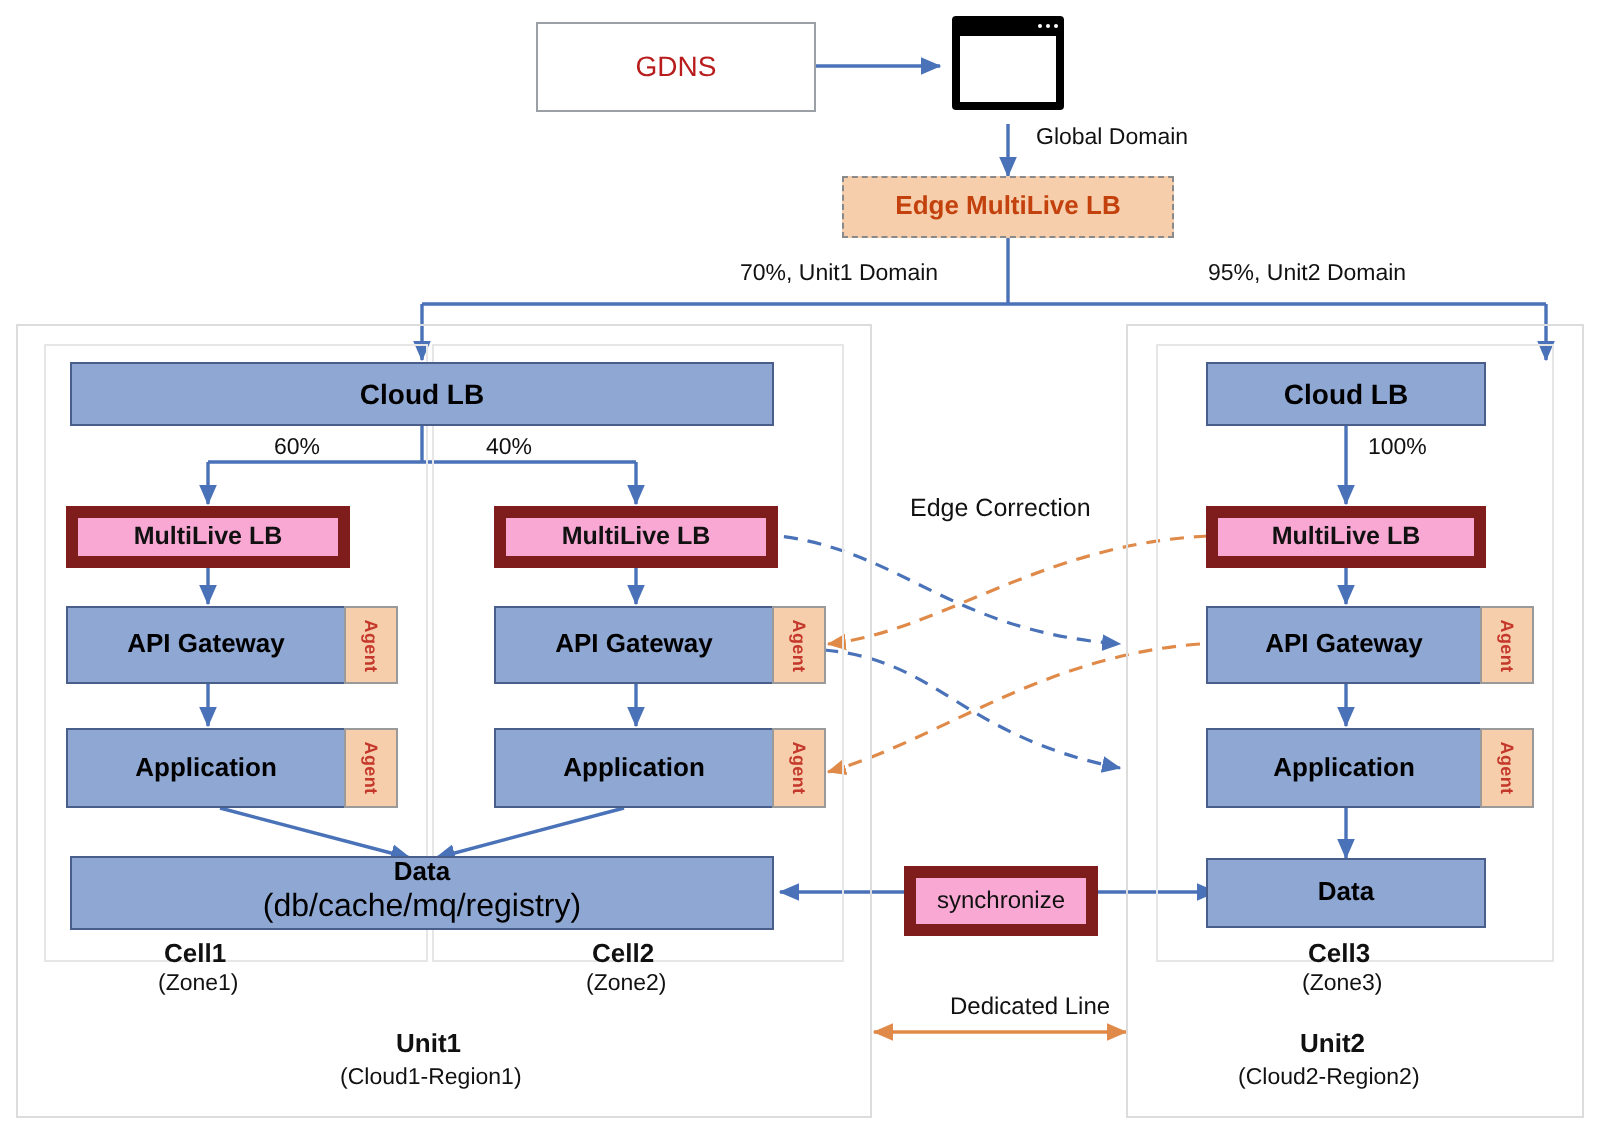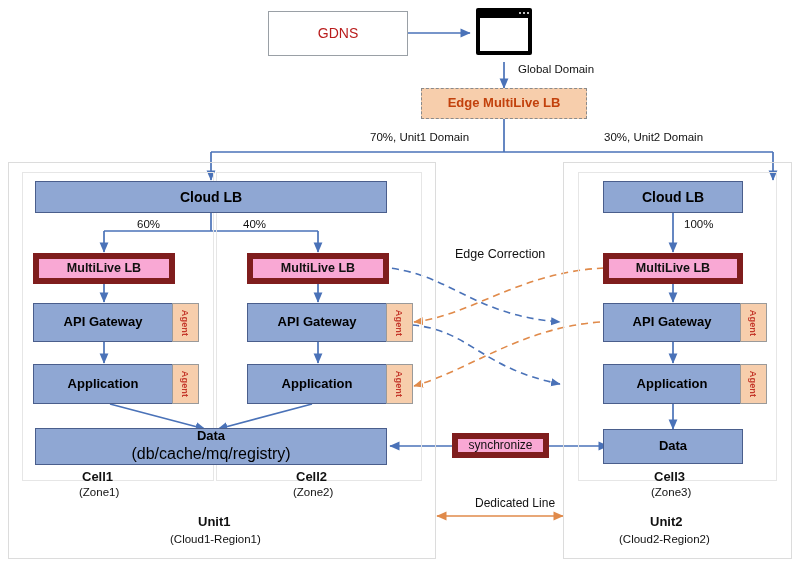--- a/index.html
+++ b/index.html
@@ -164,21 +164,21 @@
     <div class="screen"></div>
   </div>
 
   <div class="lbl" style="left:518px;top:63px;">Global Domain</div>
 
   <div class="box dashedorange" style="left:421px;top:88px;width:166px;height:31px;font-size:13px;">
     <span>Edge MultiLive LB</span>
   </div>
 
   <div class="lbl" style="left:370px;top:131px;">70%, Unit1 Domain</div>
-  <div class="lbl" style="left:604px;top:131px;">30%, Unit2 Domain</div>
+  <div class="lbl" style="left:604px;top:131px;">95%, Unit2 Domain</div>
 
   <div class="frame unitframe" style="left:8px;top:162px;width:428px;height:397px;"></div>
   <div class="frame cellframe" style="left:22px;top:172px;width:192px;height:309px;"></div>
   <div class="frame cellframe" style="left:216px;top:172px;width:206px;height:309px;"></div>
 
   <div class="box blue" style="left:35px;top:181px;width:352px;height:32px;font-size:14px;">
     <span>Cloud LB</span>
   </div>
   <div class="lbl" style="left:137px;top:218px;">60%</div>
   <div class="lbl" style="left:243px;top:218px;">40%</div>
@@ -264,20 +264,20 @@
   </div>
 
   <div class="lbl big center" style="left:654px;top:469px;">Cell3</div>
   <div class="lbl center" style="left:651px;top:486px;">(Zone3)</div>
 
   <div class="lbl big center" style="left:650px;top:514px;">Unit2</div>
   <div class="lbl center" style="left:619px;top:533px;">(Cloud2-Region2)</div>
 
   <div class="lbl" style="left:455px;top:247px;font-size:12.5px;">Edge Correction</div>
 
-  <div class="box orange" style="left:452px;top:433px;width:97px;height:25px;font-size:12px;
+  <div class="box orange" style="left:452px;top:433px;width:97px;height:35px;font-size:12px;
               font-weight:normal;">
     <span>synchronize</span>
   </div>
 
   <div class="lbl" style="left:455px;top:496px;font-size:12px;margin-left:20px;">Dedicated Line</div>
 
 </div>
 
 </body></html>

